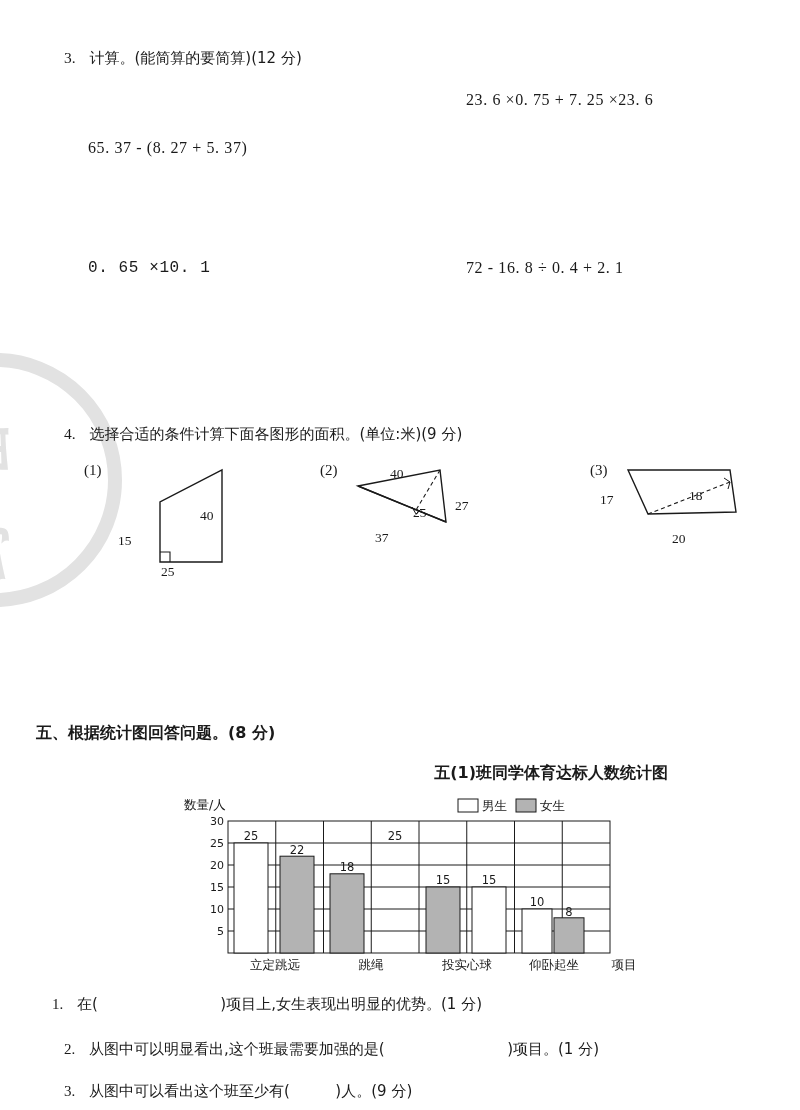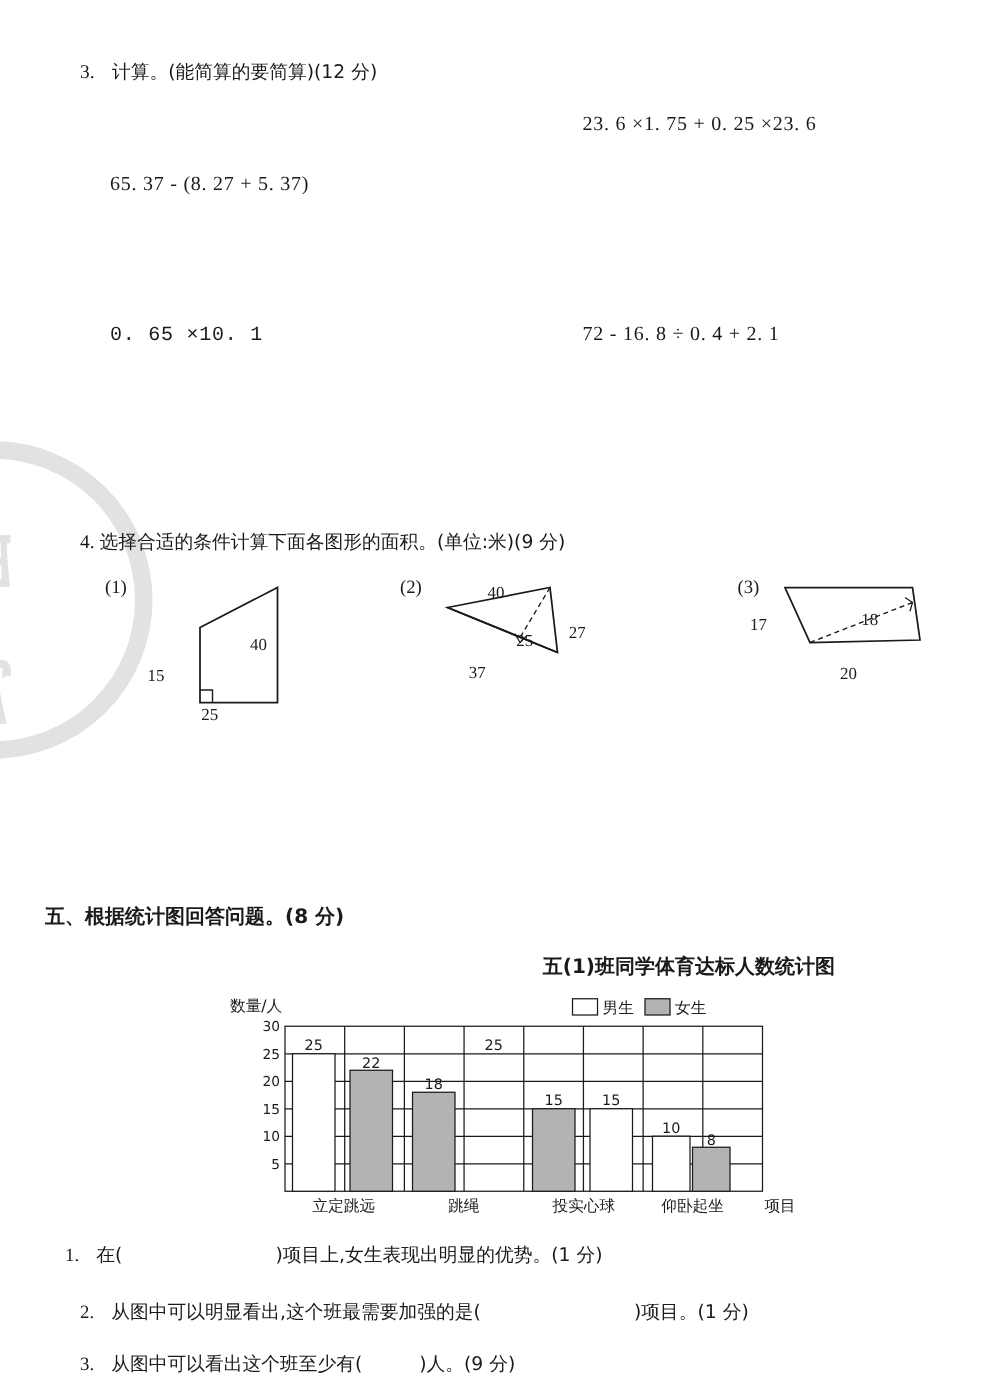--- a/index.html
+++ b/index.html
@@ -104,27 +104,27 @@
   </div>
 
   <div class="content">
 
     <div class="q-row" style="left:64px; top:46px;">
       <span class="q-num">3.</span>
       <span class="cn" style="margin-left:10px;">计算。(能简算的要简算)(12 分)</span>
     </div>
 
     <div class="q-row math" style="left:88px; top:88px;margin-top:48px;">65. 37 - (8. 27 + 5. 37)</div>
-    <div class="q-row math" style="left:466px; top:88px;">23. 6 ×1. 75 + 0. 25 ×23. 6</div>
+    <div class="q-row math" style="left:466px; top:88px;">23. 6 ×0. 75 + 7. 25 ×23. 6</div>
     <div class="q-row math" style="left:88px; top:256px;font-family:Liberation Mono, monospace;">0. 65 ×10. 1</div>
     <div class="q-row math" style="left:466px; top:256px;">72 - 16. 8 ÷ 0. 4 + 2. 1</div>
 
     <div class="q-row" style="left:64px; top:422px;">
       <span class="q-num">4.</span>
-      <span class="cn" style="">选择合适的条件计算下面各图形的面积。(单位:米)(9 分)</span>
+      <span class="cn" style="margin-left:10px;">选择合适的条件计算下面各图形的面积。(单位:米)(9 分)</span>
     </div>
 
     <div class="fig-label" style="left:84px; top:462px;">(1)</div>
     <div style="position:absolute; left:140px; top:462px;">
       <svg width="110" height="110" viewBox="0 0 110 110">
         <polygon points="20,100 20,40 82,8 82,100" fill="none" stroke="#1a1a1a" stroke-width="1.4"></polygon>
         <polyline points="20,90 30,90 30,100" fill="none" stroke="#1a1a1a" stroke-width="1.1"></polyline>
       </svg>
     </div>
     <div class="small-num" style="left:200px; top:508px;">40</div>

